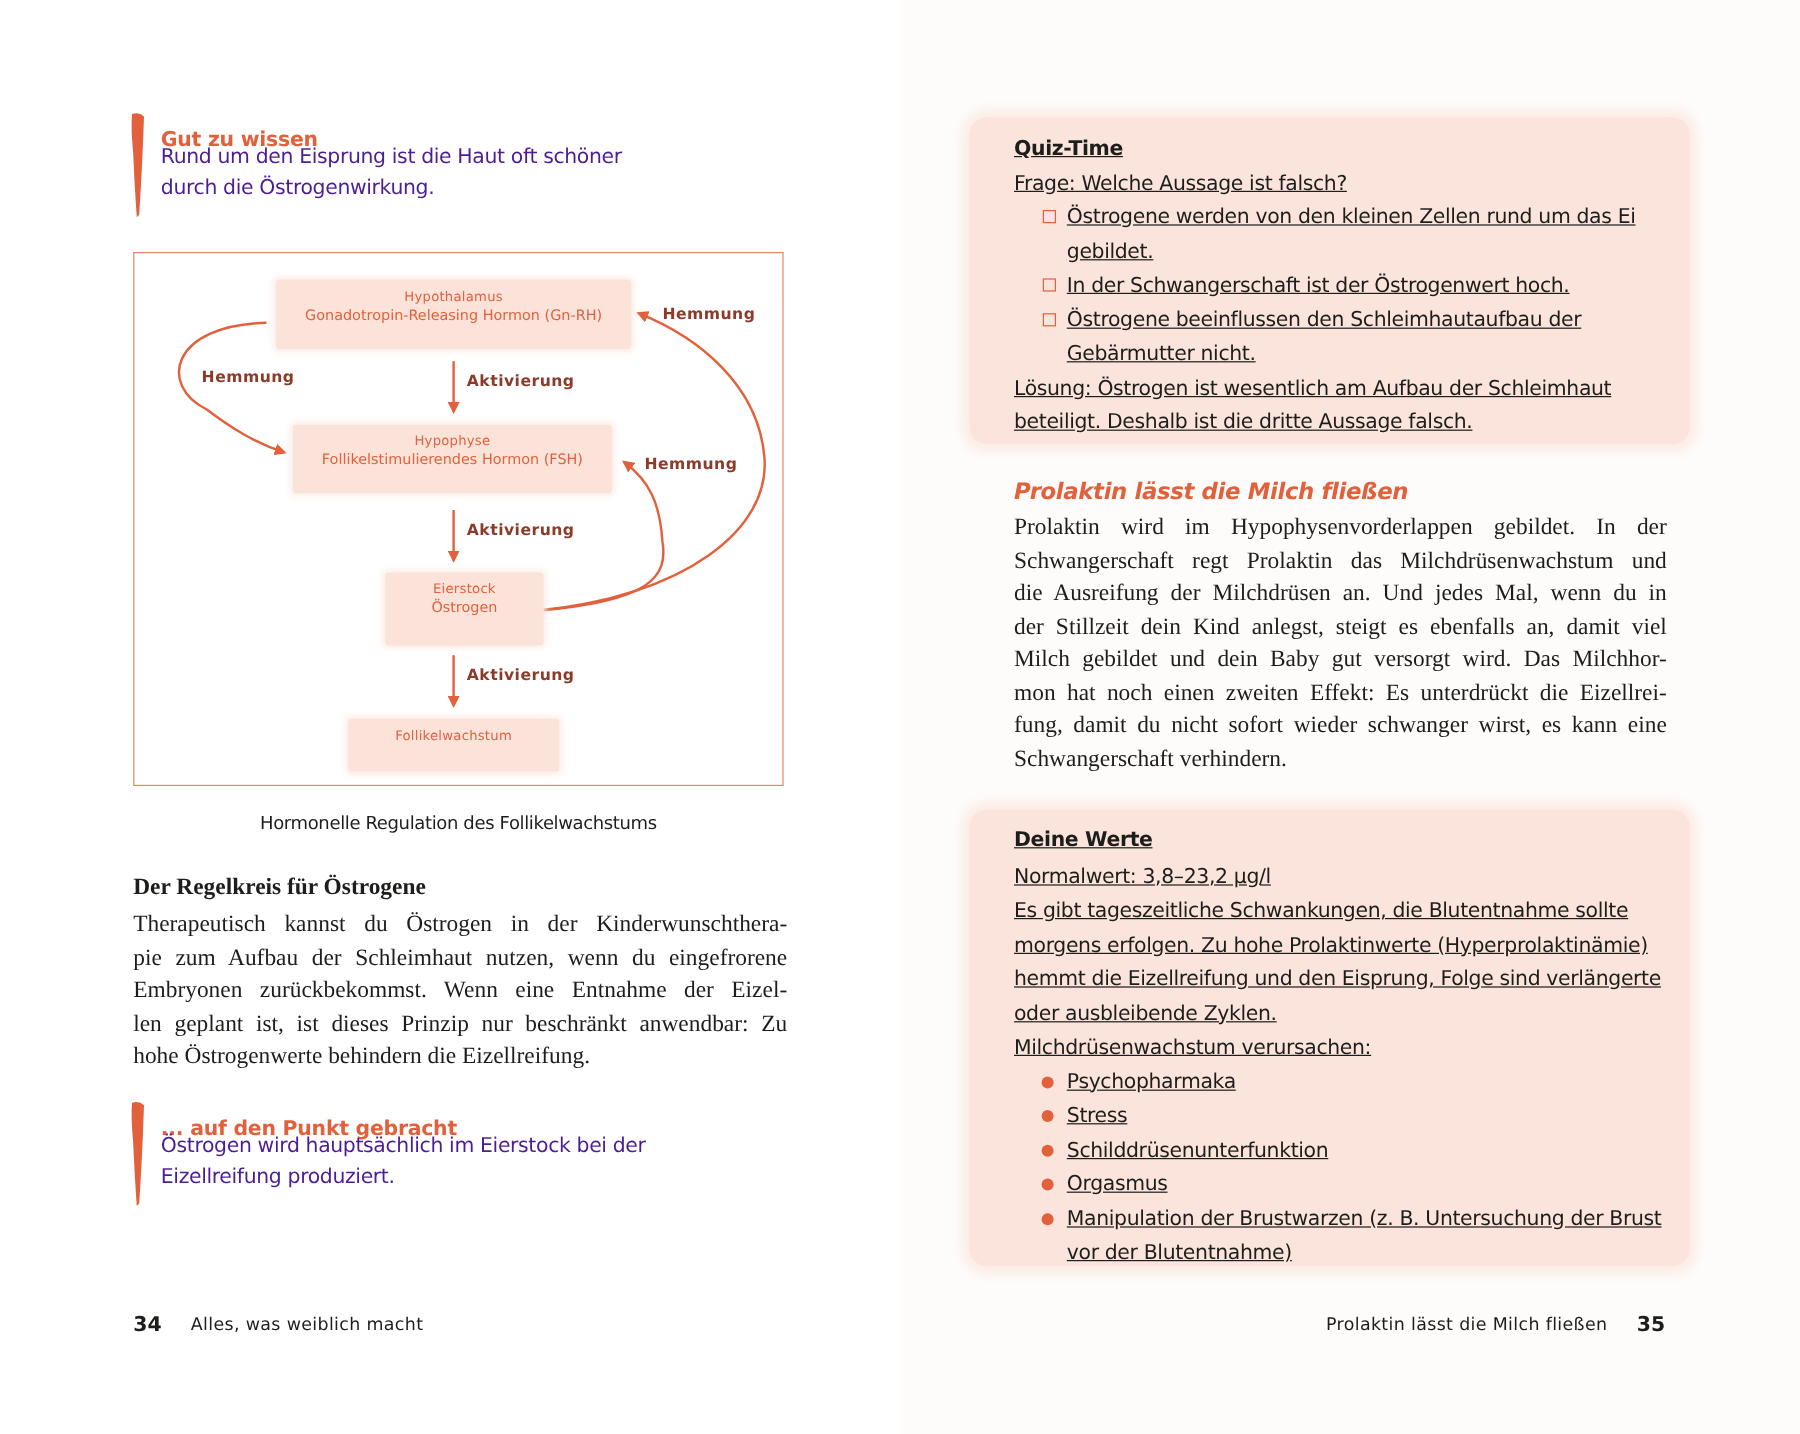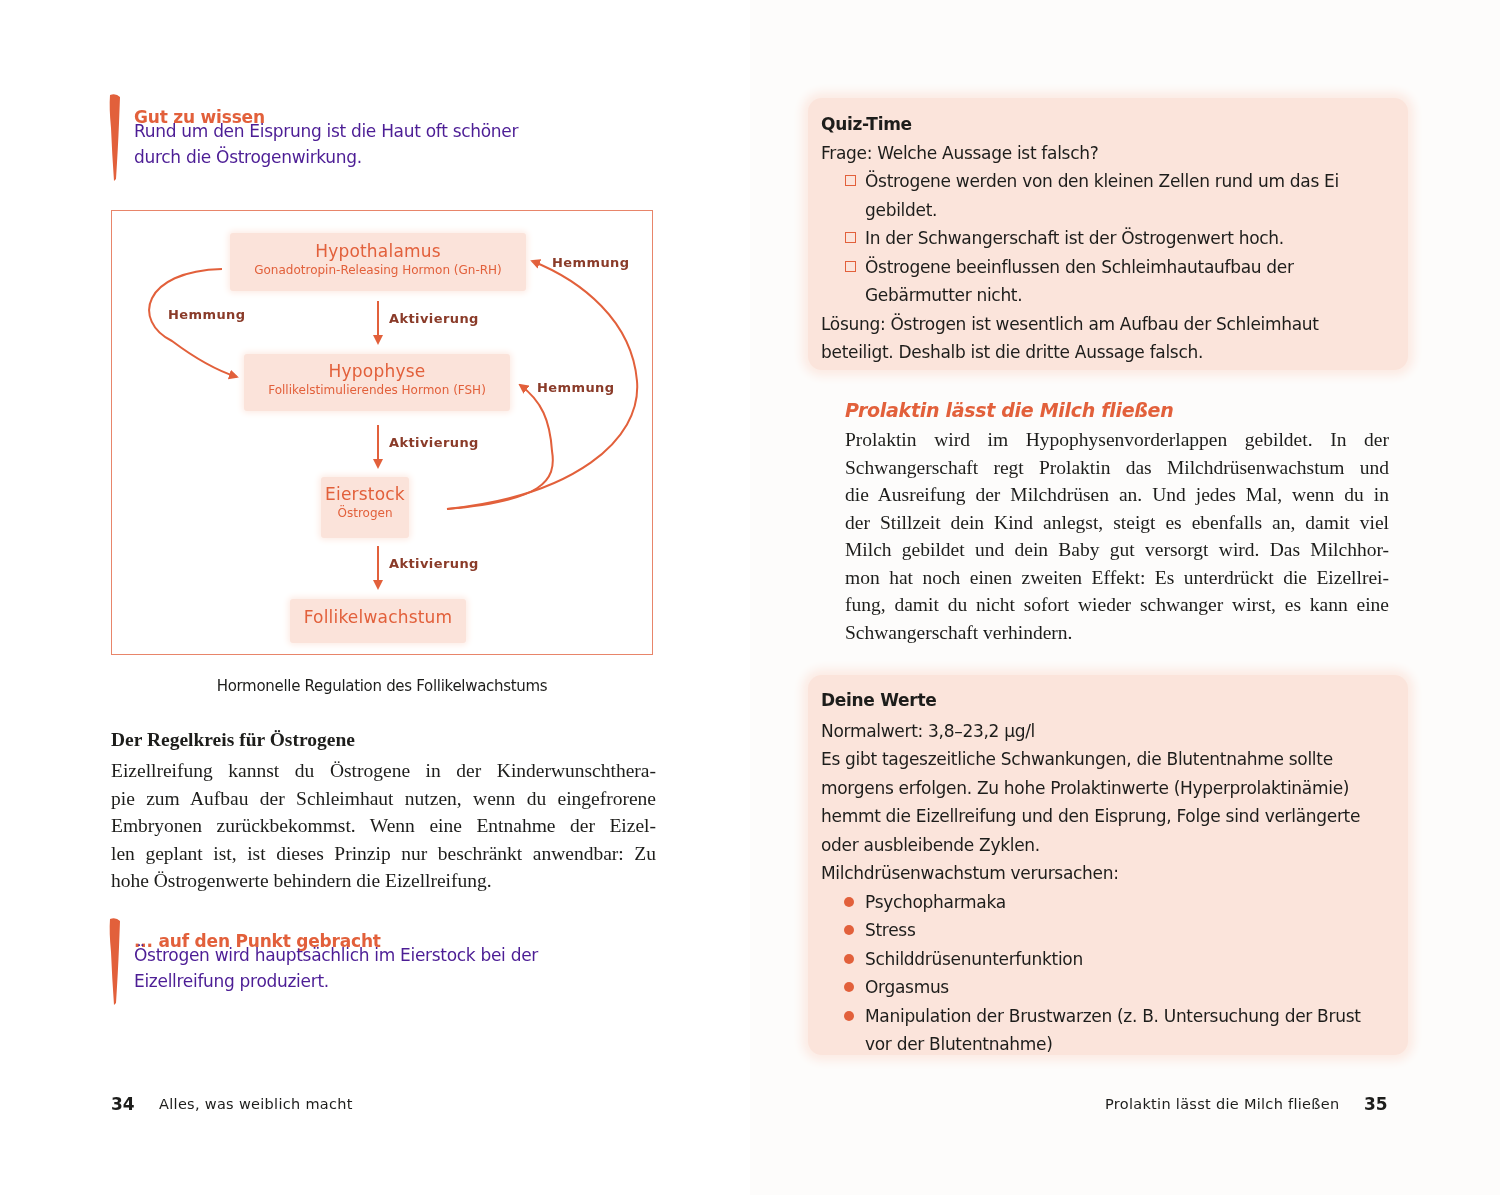--- a/index.html
+++ b/index.html
@@ -33,21 +33,21 @@
     position: absolute; left: 111px; top: 210px; width: 542px; height: 445px;
     border: 1.5px solid #e8856a; box-sizing: border-box;
   }
   .diagram svg.arrows { position: absolute; left: 0; top: 0; }
   .dnode {
     position: absolute; text-align: center; color: #e2603b;
     background: #fbe3da;
     border-radius: 3px;
     box-shadow: 0 0 6px 2px #fdece5;
   }
-  .dnode .n-title { font-size: 17px; letter-spacing: 0.2px; }
+  .dnode .n-title { font-size: 11px; letter-spacing: 0.2px; }
   .dnode .n-sub { font-size: 12px; margin-top: 2px; }
   .dlabel {
     position: absolute; font-size: 13px; font-weight: bold; color: #8a3b29;
     letter-spacing: 0.4px; white-space: nowrap;
   }
   .caption {
     position: absolute; left: 111px; top: 677px; width: 542px; text-align: center;
     font-size: 15px; color: #1d1d1b; letter-spacing: -0.3px;
   }
 
@@ -67,21 +67,21 @@
   
   .folio { position: absolute; top: 1094px; font-size: 17px; font-weight: bold; color: #1d1d1b; }
   .running { position: absolute; top: 1096px; font-size: 14.5px; color: #1d1d1b; letter-spacing: 0.3px; }
 
   
   .wash {
     position: absolute; background: #fbe4db;
     border-radius: 14px;
     box-shadow: 0 0 10px 6px #fcebe4;
   }
-  .box-content { position: absolute; left: 821px; width: 545px; font-size: 17px; line-height: 28.5px; letter-spacing: -0.3px; color: #1d1d1b; }
+  .box-content { position: absolute; left: 845px; width: 545px; font-size: 17px; line-height: 28.5px; letter-spacing: -0.3px; color: #1d1d1b; text-decoration: underline; }
   .box-title { font-weight: bold; font-size: 17px; }
   .quiz-opt { position: relative; padding-left: 44px; }
   .quiz-opt .cb {
     position: absolute; left: 24px; top: 8px; width: 11px; height: 11px;
     border: 1.3px solid #e2603b; box-sizing: border-box; background: transparent;
   }
   .bullet { position: relative; padding-left: 44px; }
   .bullet .dot {
     position: absolute; left: 23px; top: 9px; width: 10px; height: 10px;
     border-radius: 50%; background: #e2603b;
@@ -132,41 +132,41 @@
   </svg>
 
   <div class="dnode" style="left:118px; top:22px; width:296px; height:50px; padding-top:8px;">
     <div class="n-title">Hypothalamus</div>
     <div class="n-sub">Gonadotropin-Releasing Hormon (Gn-RH)</div>
   </div>
   <div class="dnode" style="left:132px; top:143px; width:266px; height:50px; padding-top:7px;">
     <div class="n-title">Hypophyse</div>
     <div class="n-sub">Follikelstimulierendes Hormon (FSH)</div>
   </div>
-  <div class="dnode" style="left:209px; top:266px; width:88px; height:54px; padding-top:7px;">
+  <div class="dnode" style="left:209px; top:266px; width:132px; height:54px; padding-top:7px;">
     <div class="n-title">Eierstock</div>
     <div class="n-sub">Östrogen</div>
   </div>
   <div class="dnode" style="left:178px; top:388px; width:176px; height:36px; padding-top:8px;">
     <div class="n-title">Follikelwachstum</div>
   </div>
 
   <div class="dlabel" style="left:277px; top:100px;">Aktivierung</div>
   <div class="dlabel" style="left:277px; top:224px;">Aktivierung</div>
   <div class="dlabel" style="left:277px; top:345px;">Aktivierung</div>
   <div class="dlabel" style="left:56px; top:96px;">Hemmung</div>
   <div class="dlabel" style="left:440px; top:44px;">Hemmung</div>
   <div class="dlabel" style="left:425px; top:169px;">Hemmung</div>
 </div>
 
 <div class="caption">Hormonelle Regulation des Follikelwachstums</div>
 
 <div class="h-serif">Der Regelkreis für Östrogene</div>
 <div class="para-serif">
-  <div style="text-align-last: justify;">Eizellreifung kannst du Östrogene in der Kinderwunschthera-</div>
+  <div style="text-align-last: justify;">Therapeutisch kannst du Östrogen in der Kinderwunschthera-</div>
   <div style="text-align-last: justify;">pie zum Aufbau der Schleimhaut nutzen, wenn du eingefrorene</div>
   <div style="text-align-last: justify;">Embryonen zurückbekommst. Wenn eine Entnahme der Eizel-</div>
   <div style="text-align-last: justify;">len geplant ist, ist dieses Prinzip nur beschränkt anwendbar: Zu</div>
   <div>hohe Östrogenwerte behindern die Eizellreifung.</div>
 </div>
 
 <div class="tip" style="top:917px; height:90px;">
   <svg class="stroke" width="16" height="90" viewBox="0 0 16 90">
     <path d="M3 2 Q9 0 13 4 L12 30 Q11 55 9 86 L7 88 Q5 60 4 35 Q2 15 3 2 Z" fill="#e2603b"></path>
   </svg>

